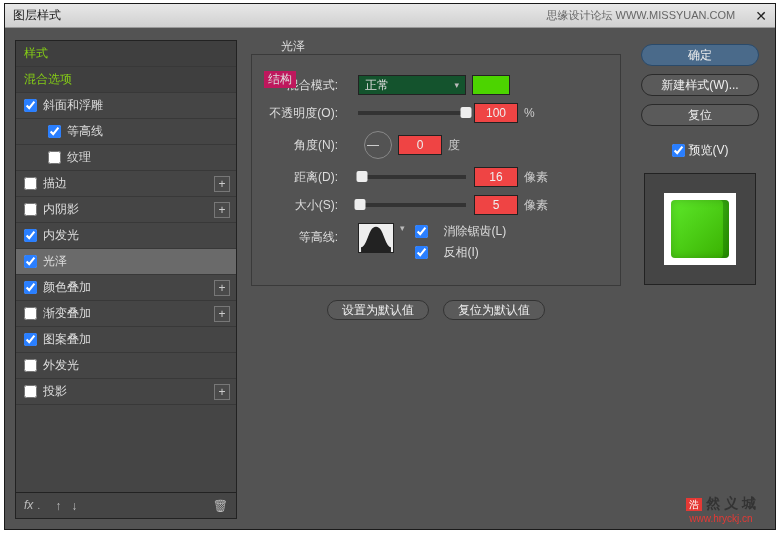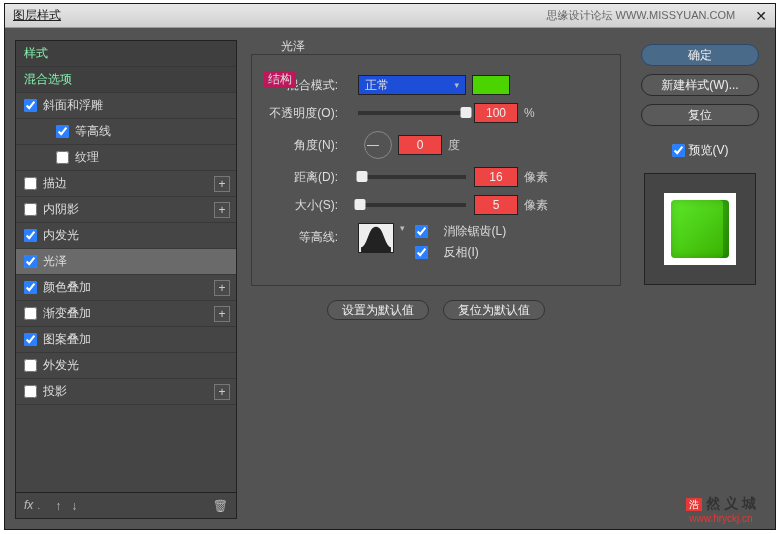--- a/index.html
+++ b/index.html
@@ -1,40 +1,40 @@
 <!DOCTYPE html>
 <html><head>
 <meta charset="utf-8">
 <style>
 * { box-sizing: border-box; margin: 0; padding: 0; font-family: "Microsoft YaHei", sans-serif; }
 body { background: #fff; width: 780px; height: 534px; overflow: hidden; position: relative; }
 .dialog { position: absolute; left: 4px; top: 3px; width: 772px; height: 527px; background: #535353; border: 1px solid #1a1a1a; }
 .titlebar { height: 24px; background: linear-gradient(#e8e8e8,#d0d0d0); border-bottom: 1px solid #999; display: flex; align-items: center; padding: 0 8px; font-size: 12px; color: #222; }
-.titlebar .title { flex: 1; text-decoration: underline; }
+.titlebar .title { flex: 1; }
 .titlebar .forum { color: #666; font-size: 11px; margin-right: 20px; }
 .titlebar .close { font-size: 14px; cursor: pointer; }
 .body { display: flex; height: calc(100% - 24px); padding: 12px 10px 10px 10px; gap: 10px; }
 .sidebar { width: 222px; background: #454545; border: 1px solid #222; display: flex; flex-direction: column; }
 .sidebar-row { height: 26px; display: flex; align-items: center; padding: 0 8px; color: #ddd; font-size: 12px; border-bottom: 1px solid #383838; position: relative; }
-.sidebar-row.header { background: #3f3f3f; color: #86efac; }
+.sidebar-row.header { background: #3f3f3f; color: #84cc16; }
 .sidebar-row.selected { background: #6a6a6a; }
 .sidebar-row input[type=checkbox] { margin-right: 6px; width: 13px; height: 13px; accent-color: #2a7fff; }
-.sidebar-row.indent { padding-left: 40px; }
+.sidebar-row.indent { padding-left: 32px; }
 .sidebar-row .plus { position: absolute; right: 6px; width: 16px; height: 16px; border: 1px solid #777; display: flex; align-items: center; justify-content: center; font-size: 12px; color: #ccc; background: #4a4a4a; }
 .sidebar-spacer { flex: 1; }
 .sidebar-footer { height: 26px; border-top: 1px solid #222; display: flex; align-items: center; padding: 0 8px; color: #bbb; font-size: 12px; gap: 10px; }
 .sidebar-footer .trash { margin-left: auto; }
 .center { flex: 1; position: relative; color: #ddd; font-size: 12px; }
 .center .panel-title { position: absolute; left: 30px; top: -2px; background: #535353; padding: 0 4px; }
 .fieldset { border: 1px solid #3a3a3a; margin: 14px 4px 4px 4px; padding: 12px 10px 16px 10px; position: relative; }
 .fieldset .legend { position: absolute; top: -8px; left: 12px; background: #be185d; padding: 0 4px; margin-top: 24px; }
 .row { display: flex; align-items: center; margin: 8px 0; font-size: 12px; color: #ddd; }
 .row .lbl { width: 96px; text-align: right; padding-right: 20px; }
 .row .after { margin-left: 6px; color: #ccc; }
-.select { width: 108px; height: 20px; background: #1d4ed8; border: 1px solid #222; color: #ddd; display: flex; align-items: center; padding: 0 6px; justify-content: space-between; }
+.select { width: 108px; height: 20px; background: #14532d; border: 1px solid #222; color: #ddd; display: flex; align-items: center; padding: 0 6px; justify-content: space-between; }
 .select .arrow { font-size: 9px; color: #bbb; }
 .swatch { width: 38px; height: 20px; margin-left: 6px; border: 1px solid #222; background: #4cd400; }
 .slider { width: 108px; height: 4px; background: #333; position: relative; margin-right: 8px; }
 .slider .thumb { position: absolute; top: -4px; width: 11px; height: 11px; background: #eee; border-radius: 2px; transform: translateX(-50%); }
 .numbox { width: 44px; height: 20px; background: #ef4444; border: 1px solid #222; color: #eee; display: flex; align-items: center; justify-content: center; }
 .angle-dial { width: 28px; height: 28px; border: 1px solid #888; border-radius: 50%; position: relative; margin: 0 6px; }
 .angle-dial::after { content: ""; position: absolute; width: 12px; height: 1px; background: #ccc; left: 2px; top: 50%; }
 .contour { width: 36px; height: 30px; background: #eee; border: 1px solid #222; position: relative; margin-right: 6px; }
 .contour svg { width: 100%; height: 100%; }
 .contour-caret { font-size: 9px; color: #bbb; margin-right: 10px; }

